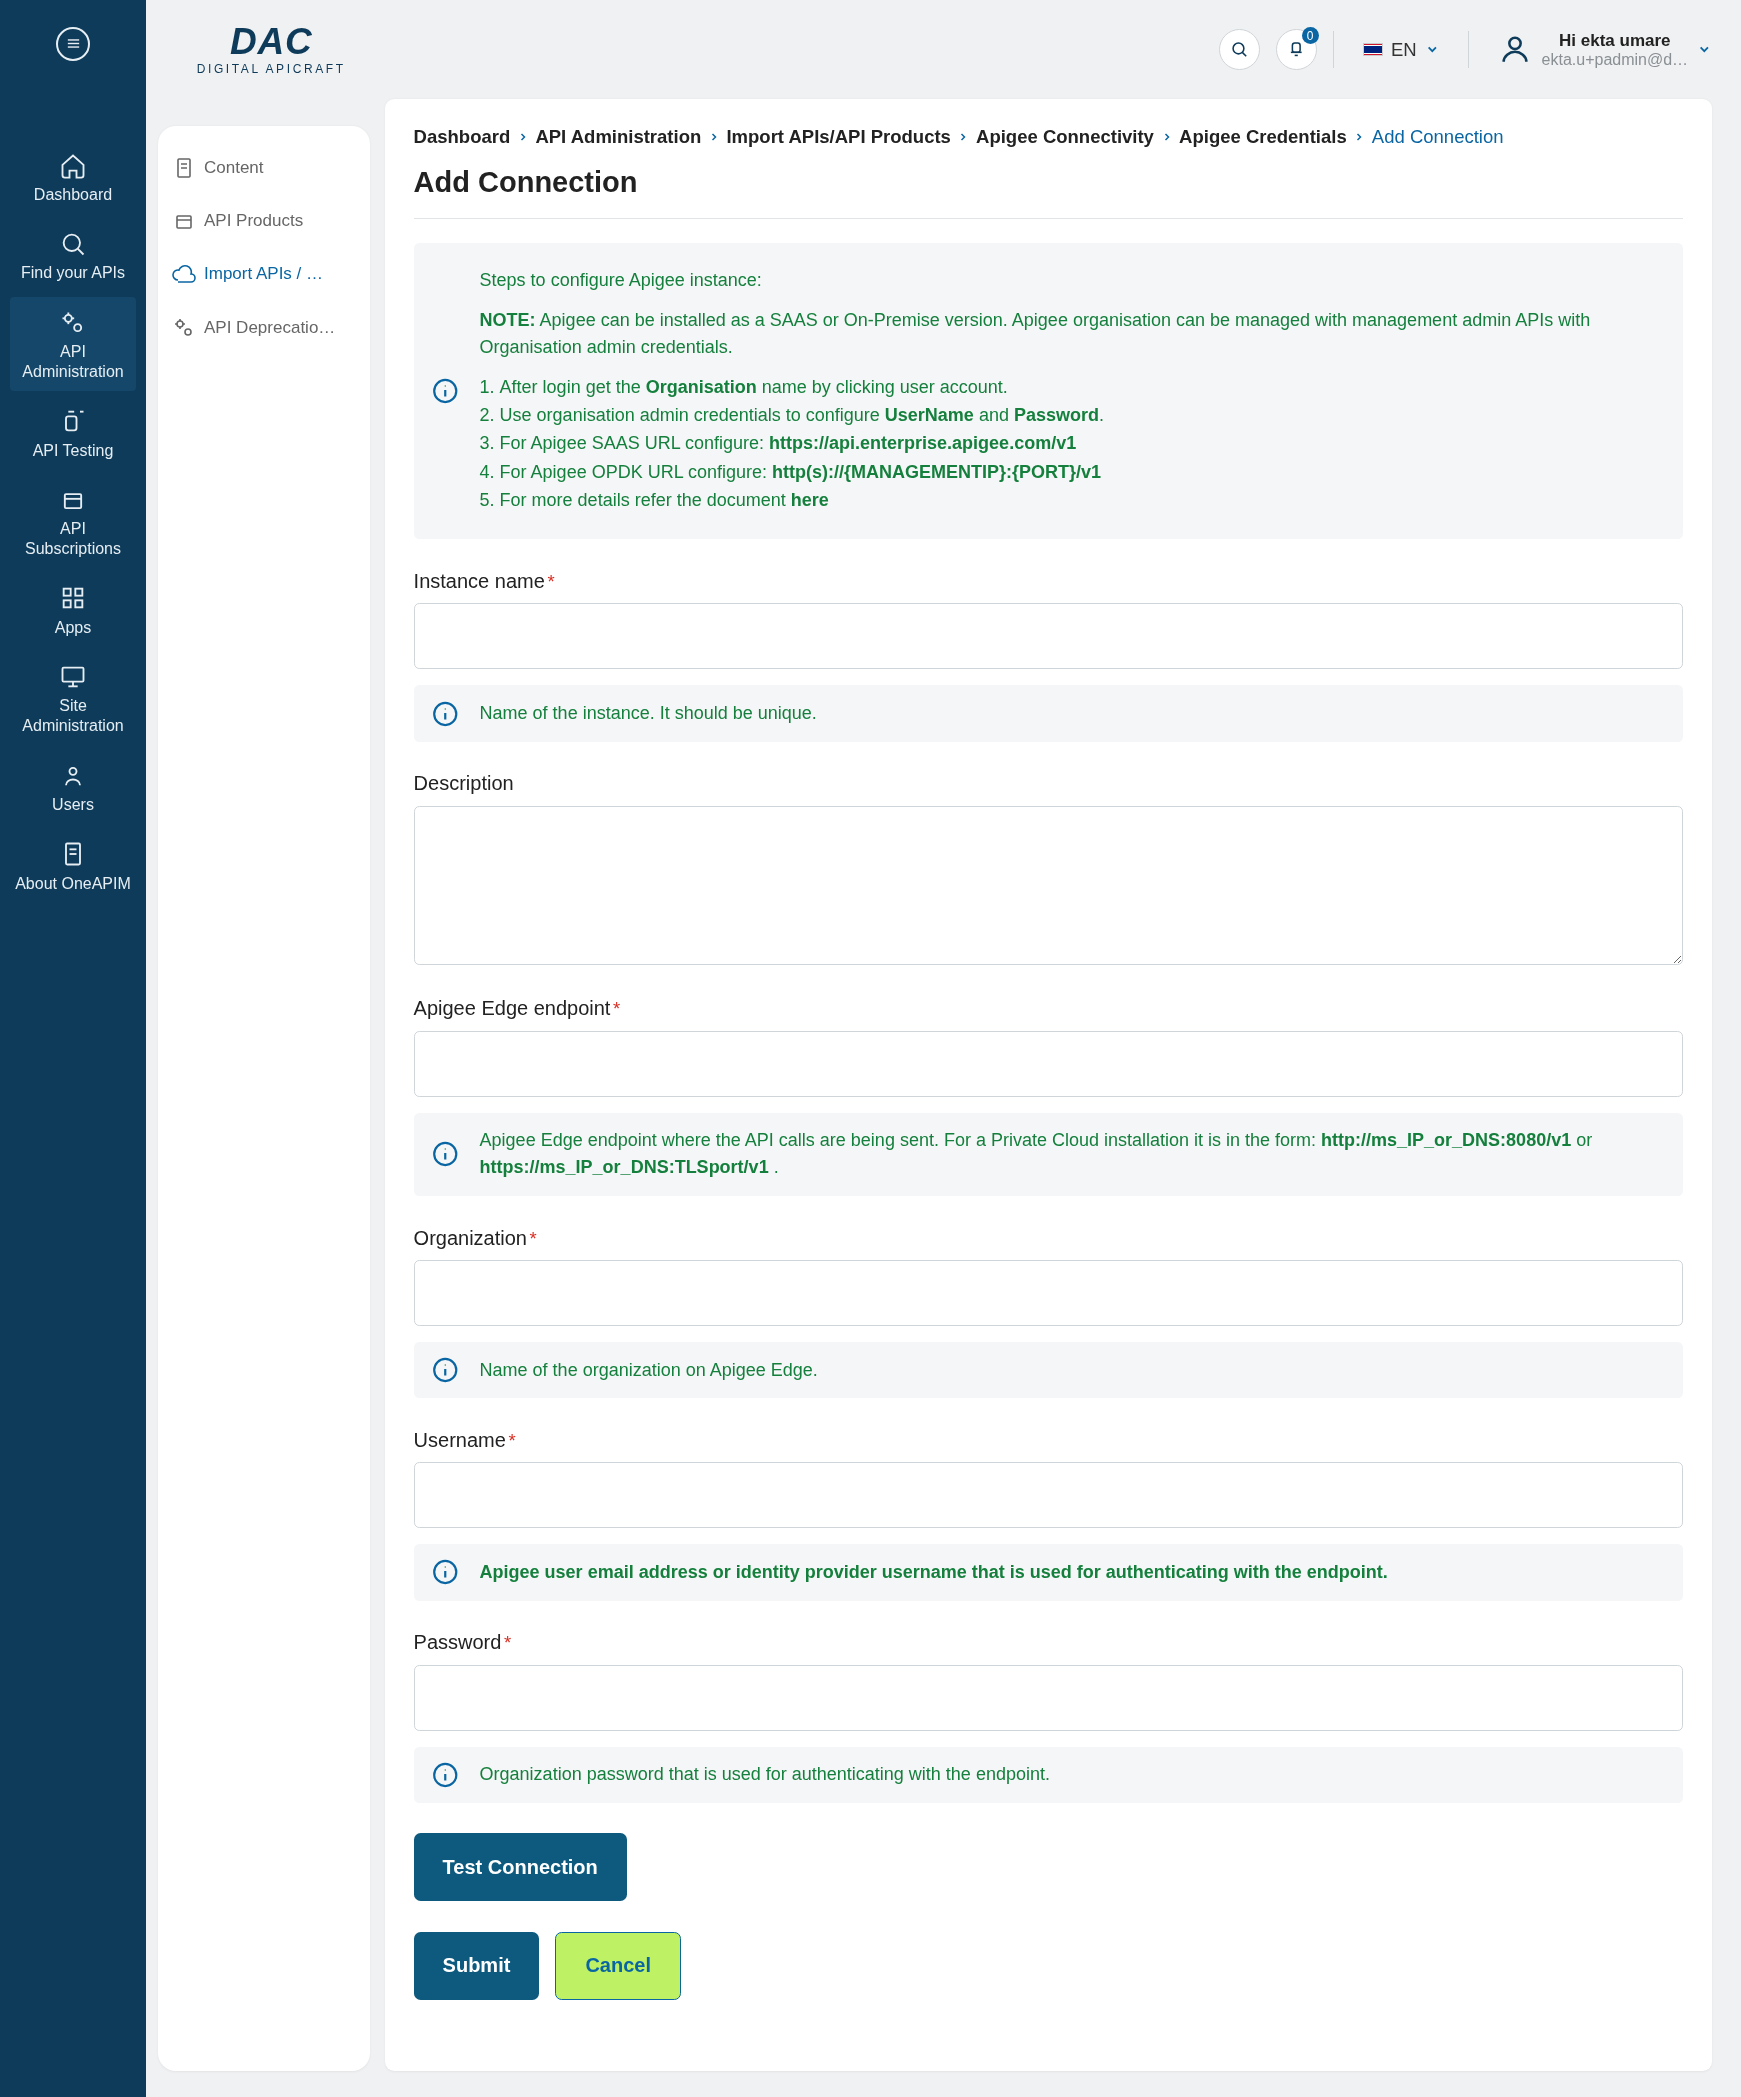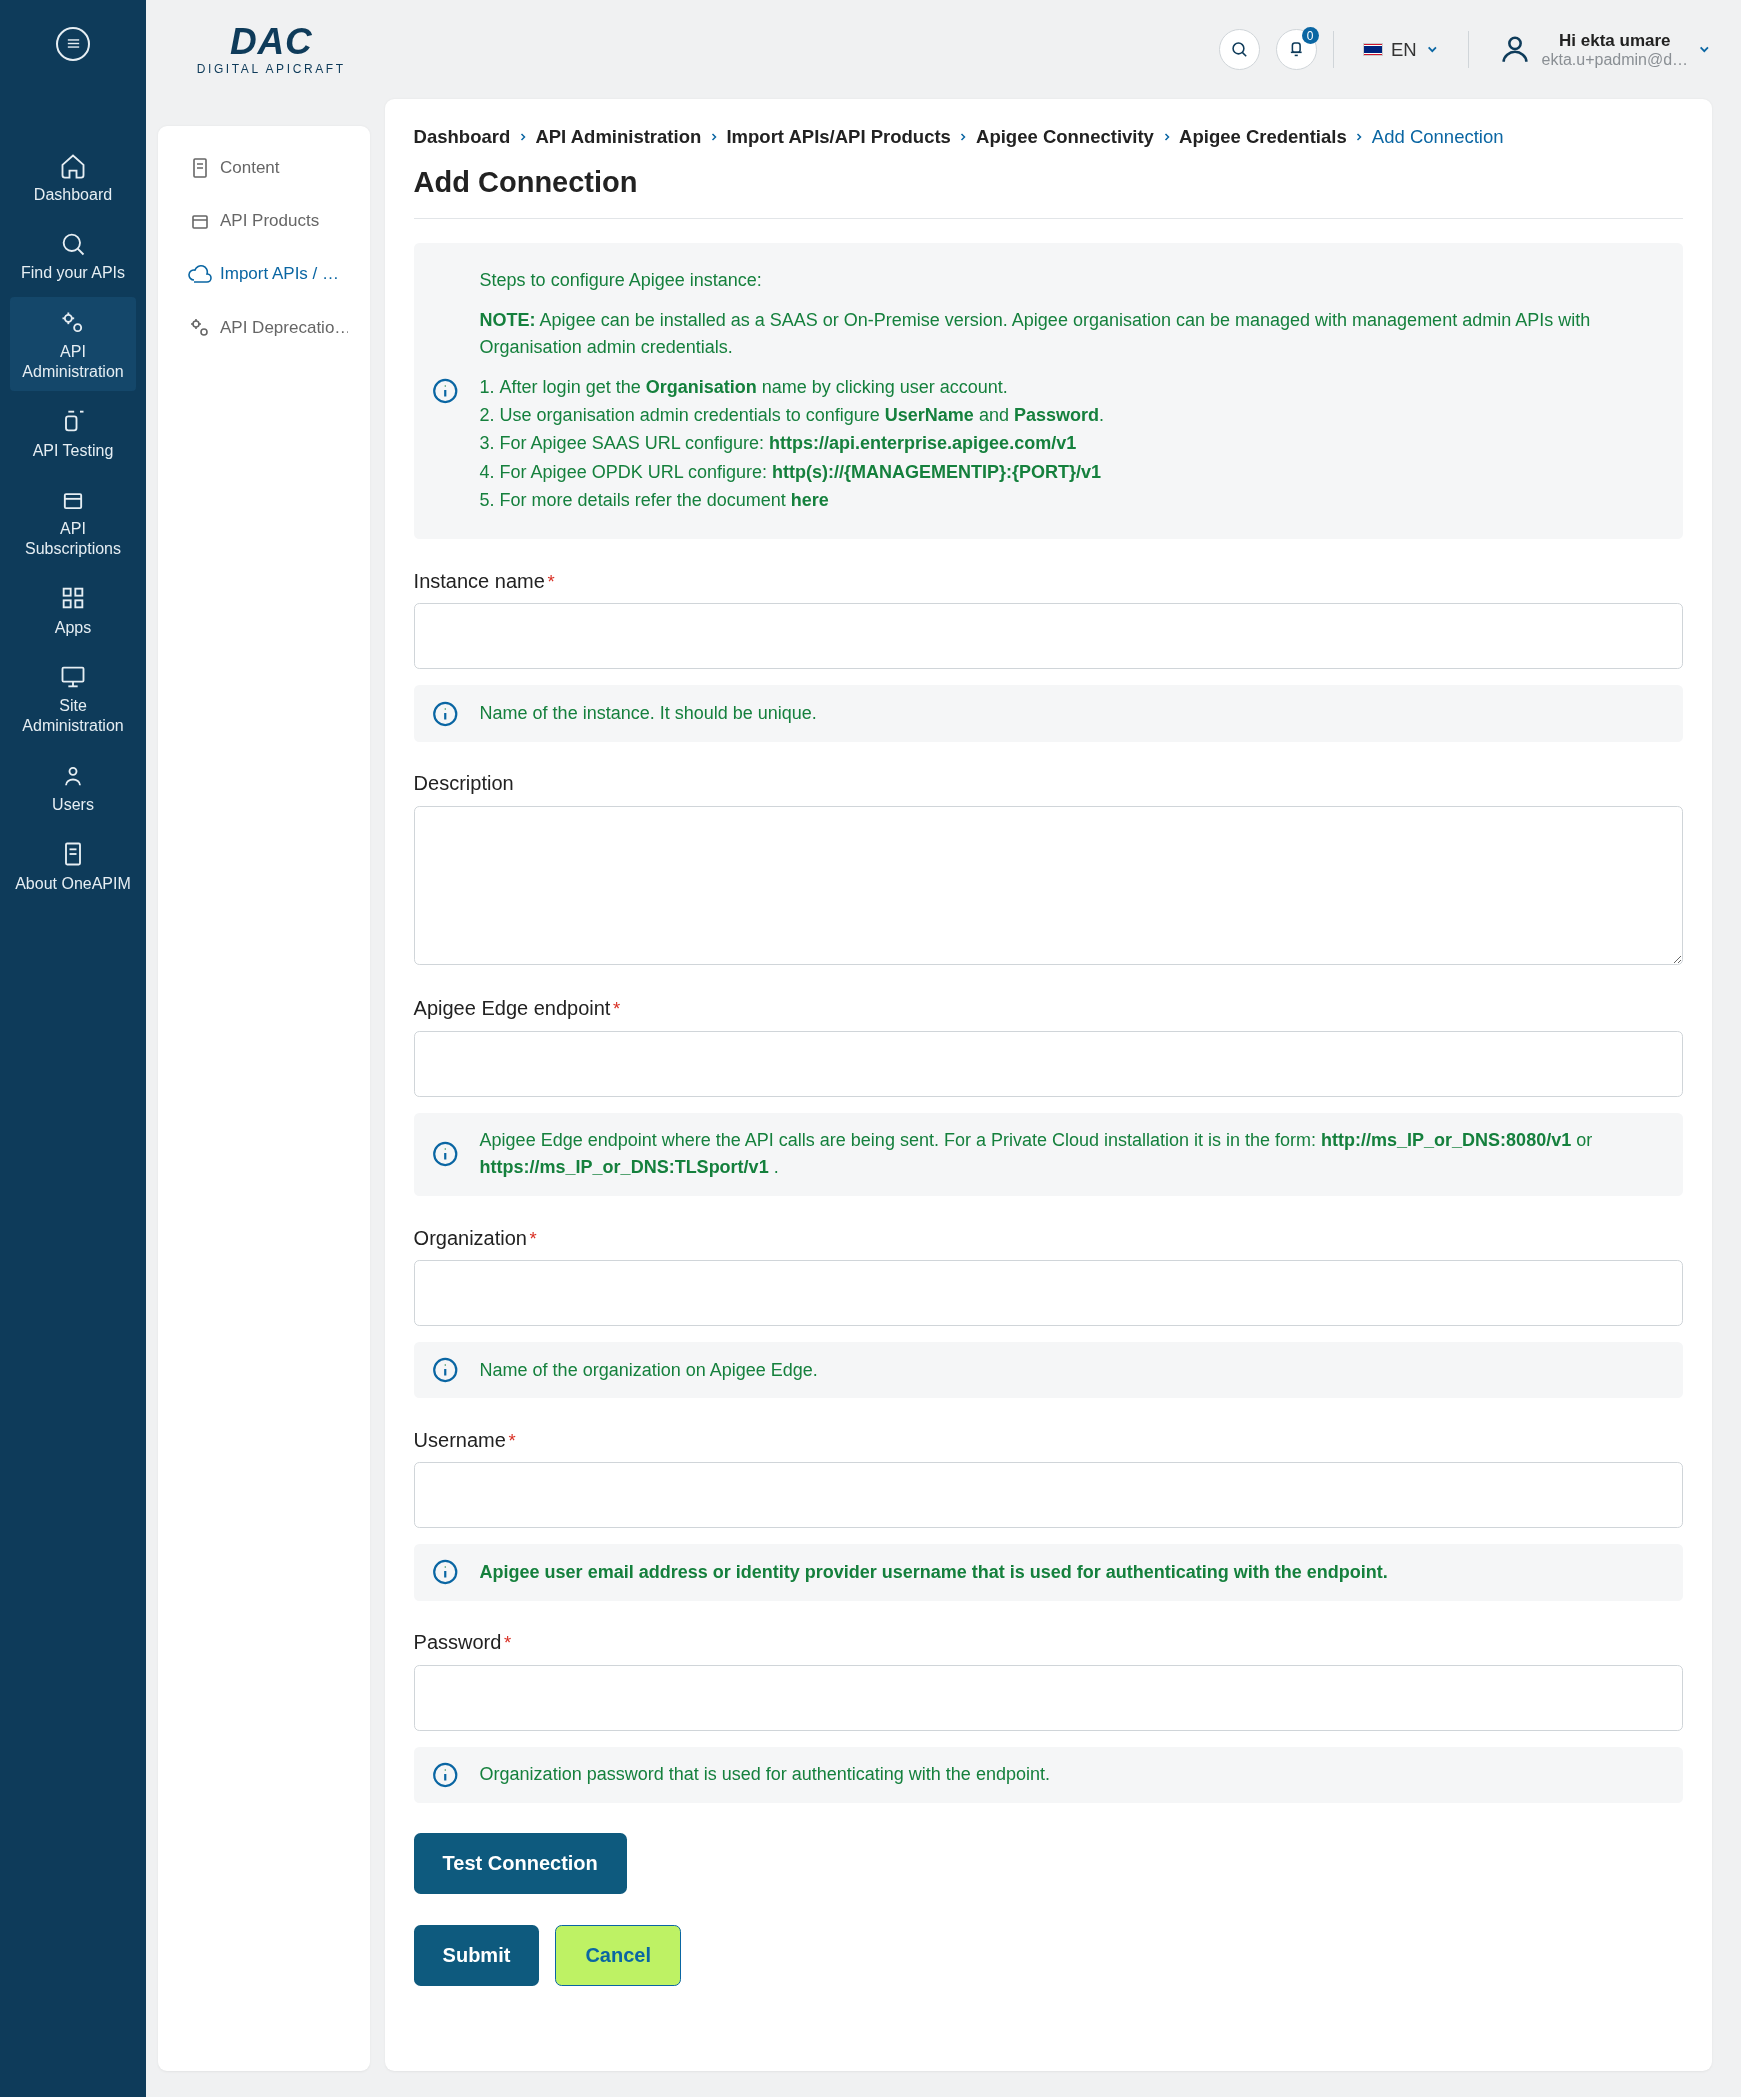--- a/index.html
+++ b/index.html
@@ -47,23 +47,23 @@
   .nav-item.active { background: #14476a; }
   .nav-icon { display:block; margin: 0 auto 5.3px auto; width: 28px; height: 28px; stroke:#e6eef3; fill:none; stroke-width:1.6;}
   .nav-item span { display:block; }
 
   
   .sidebar-light {
     width: 212px;
     flex-shrink: 0;
     margin: 26.5px 0 26.5px 12px;
     background: #fff;
-    border-radius: 9px;
+    border-radius: 18px;
     box-shadow: 0 0.7px 2.6px rgba(0,0,0,0.06);
-    padding: 16px 22px;
+    padding: 16px 6px;
   }
   .sub-item {
     display: flex;
     align-items: center;
     gap: 8px;
     padding: 14.6px 8px;
     font-size: 17px;
     color: #666;
     cursor: pointer;
     border-radius: 4px;
@@ -160,21 +160,21 @@
   .text-area {
     width:100%; height:159px;
     border:0.7px solid #d0d5d9; border-radius:5.3px;
     font-size:20px; padding:13.2px 16px; background:#fff;
     resize: vertical;
   }
 
   .btn-row { margin-top:30.5px; display:flex; gap:16px; }
   .btn {
     display:inline-flex; align-items:center; justify-content:center;
-    height:61px; padding:0 29px; border-radius:6.6px;
+    height:68px; padding:0 29px; border-radius:6.6px;
     font-size:20px; font-weight:600; cursor:pointer;
     border:none;
   }
   .btn-primary { background:#0e5a7e; color:#fff; }
   .btn-outline { background:#bef264; color:#0a66a3; border:1.3px solid #0a66a3; }
 
 </style>
 </head>
 <body>
 

